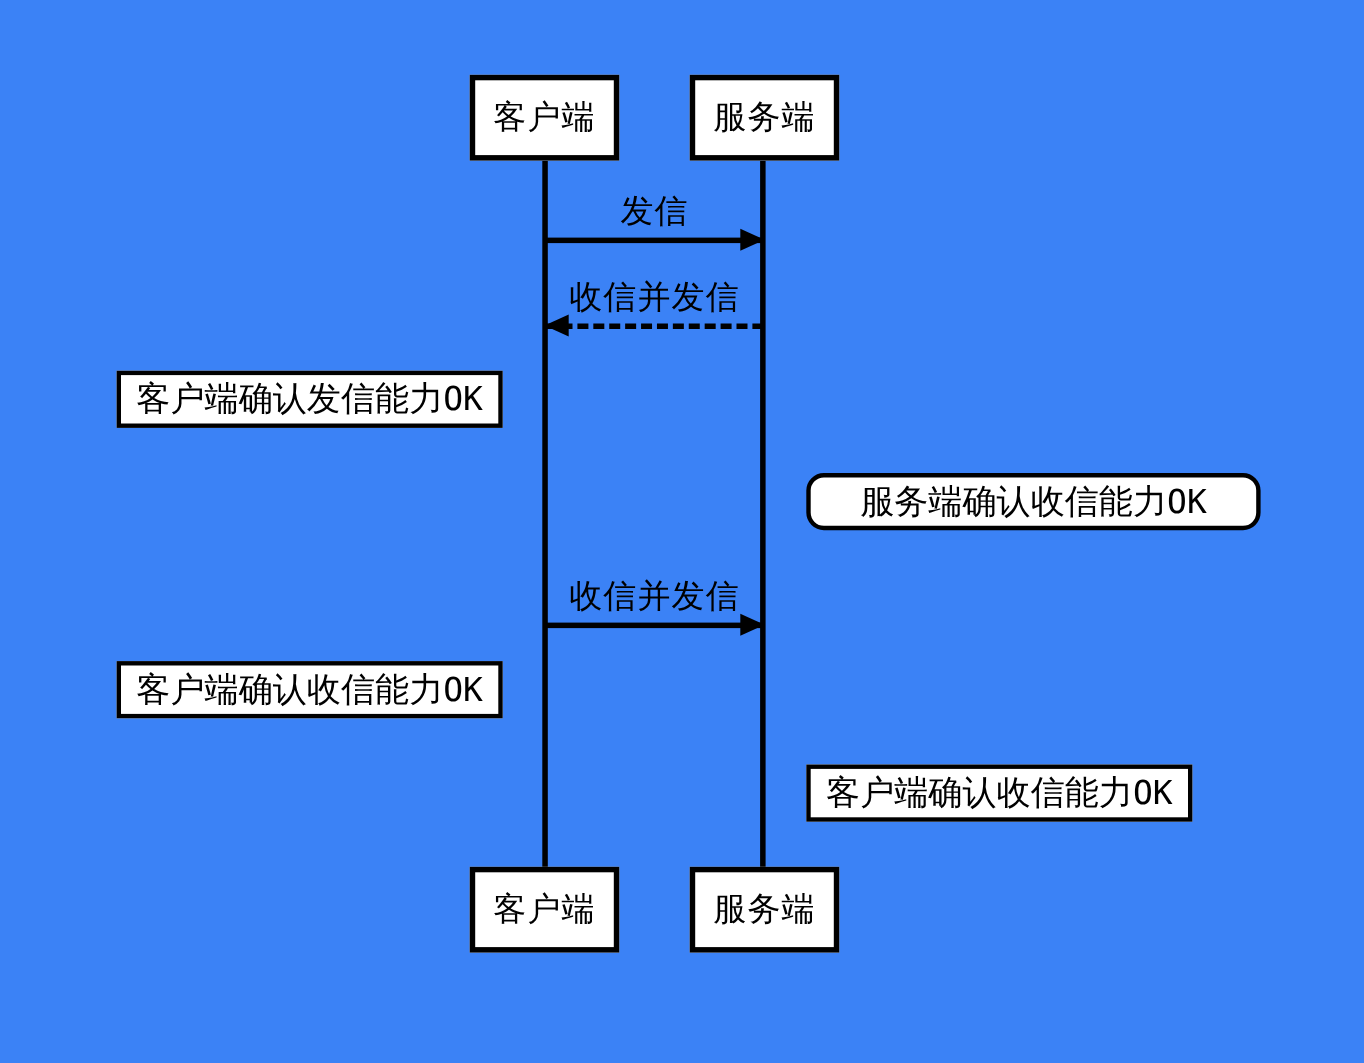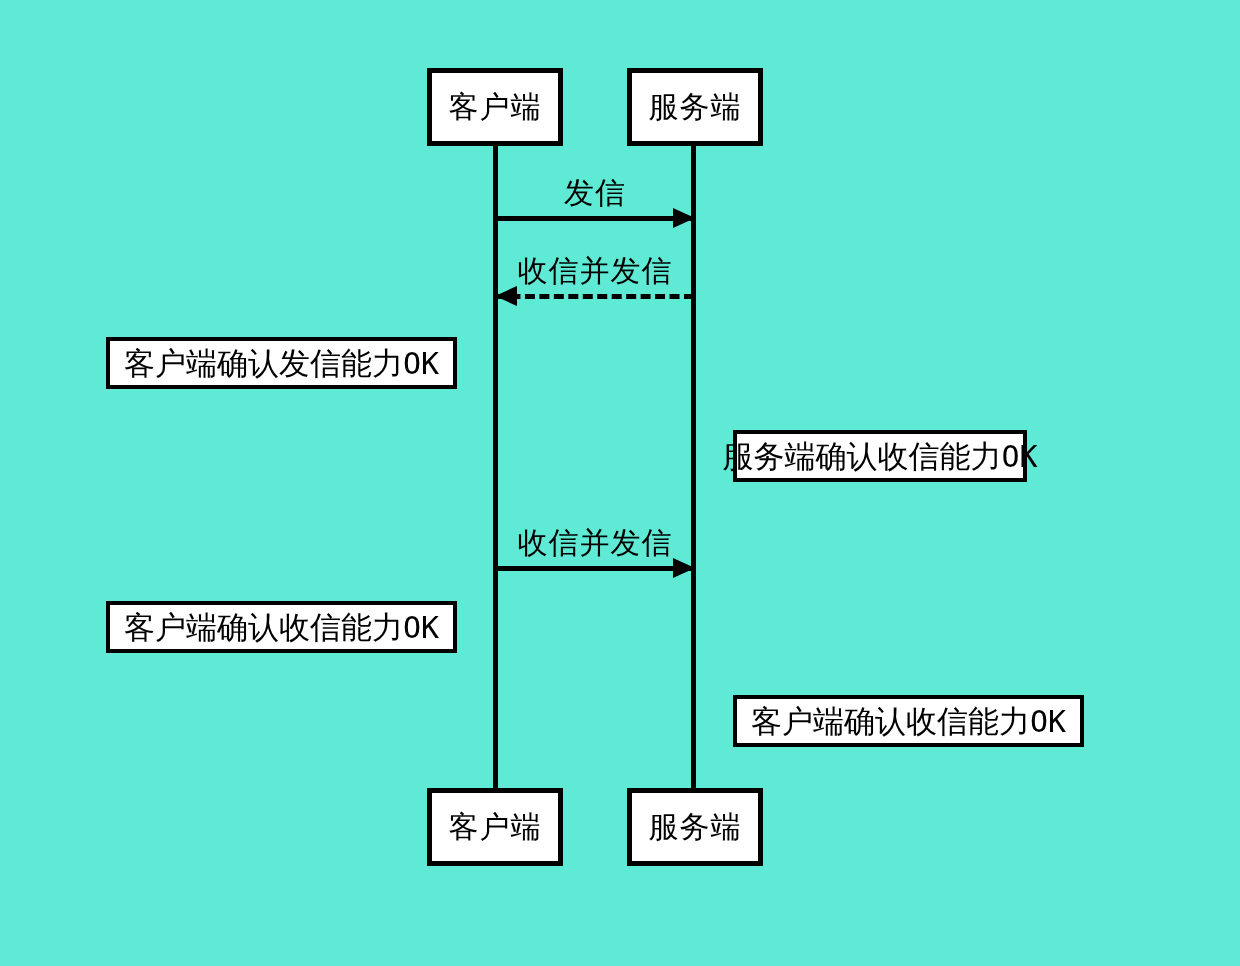--- a/index.html
+++ b/index.html
@@ -8,21 +8,21 @@
     background: #ffffff;
   }
   body {
     font-family: "DejaVu Sans", "Liberation Sans", sans-serif;
     color: #000000;
   }
   #canvas {
     position: relative;
     width: 1240px;
     height: 966px;
-    background: #5eead4;
+    background: #3b82f6;
     overflow: hidden;
     text-decoration: underline;
   }
 
   
   .participant {
     position: absolute;
     box-sizing: border-box;
     border: 5px solid #000000;
     background: #ffffff;
@@ -150,21 +150,21 @@
   <div class="msg" style="left:496px; top:566px; width:198px;">
     <span class="msg-label">收信并发信</span>
     <span class="msg-line"></span>
     <span class="msg-head right"></span>
   </div>
 
   <div class="note" style="left:106px; top:337px; width:351px; height:52px;">
     <span class="note-label"><span>客户端确认发信能力</span><span class="ok-text">OK</span></span>
   </div>
 
-  <div class="note" style="left:733px; top:430px; width:294px; height:52px;">
+  <div class="note" style="left:733px; top:430px; width:413px; height:52px;border-radius:16px;">
     <span class="note-label"><span>服务端确认收信能力</span><span class="ok-text">OK</span></span>
   </div>
 
   <div class="note" style="left:106px; top:601px; width:351px; height:52px;">
     <span class="note-label"><span>客户端确认收信能力</span><span class="ok-text">OK</span></span>
   </div>
 
   <div class="note" style="left:733px; top:695px; width:351px; height:52px;">
     <span class="note-label"><span>客户端确认收信能力</span><span class="ok-text">OK</span></span>
   </div>

